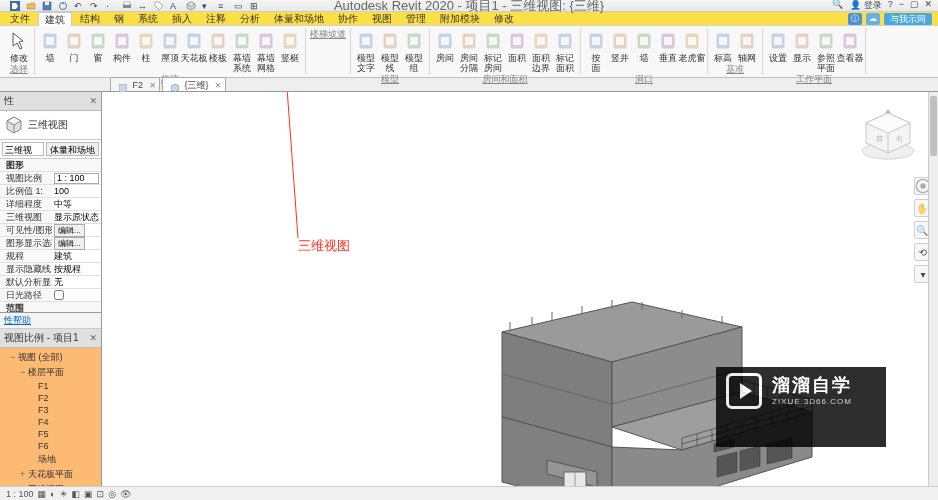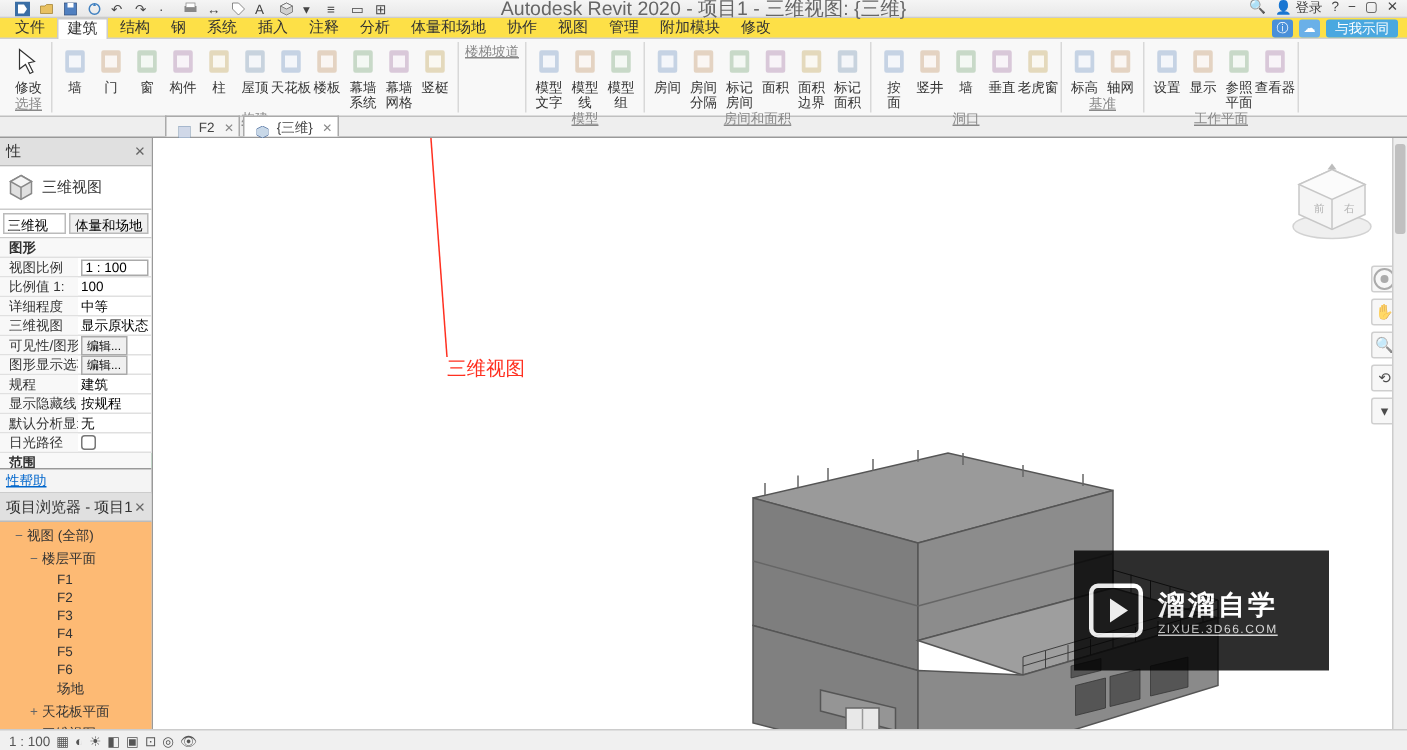--- a/index.html
+++ b/index.html
@@ -89,26 +89,26 @@
 
 
 .vscroll { position: absolute; right: 0; top: 0; bottom: 14px; width: 10px; background: #eee; border-left: 1px solid #ccc; }
 .vscroll-thumb { position: absolute; top: 4px; left: 1px; right: 1px; height: 60px; background: #c0c0c0; border-radius: 2px; }
 
 
 .statusbar { position: absolute; bottom: 0; left: 0; right: 0; height: 14px; background: #f0f0f0; border-top: 1px solid #ccc; display: flex; align-items: center; padding: 0 6px; font-size: 9px; color: #555; gap: 4px; }
 .statusbar .sb-item { display: flex; align-items: center; gap: 2px; }
 
 
-.watermark { position: absolute; right: 52px; bottom: 53px; width: 170px; height: 80px; background: #000; opacity: 0.82; color: #fff; display: flex; align-items: center; padding: 6px 10px; gap: 10px; z-index: 20; }
+.watermark { position: absolute; right: 52px; bottom: 53px; width: 170px; height: 80px; background: #000; opacity: 0.82; color: #fff; display: flex; padding: 6px 10px; gap: 10px; z-index: 20; }
 .watermark .play { width: 36px; height: 36px; border: 3px solid #fff; border-radius: 6px; display: flex; align-items: center; justify-content: center; }
 .watermark .play::after { content: ""; width: 0; height: 0; border-left: 12px solid #fff; border-top: 8px solid transparent; border-bottom: 8px solid transparent; margin-left: 3px; }
 .watermark .wm-text { display: flex; flex-direction: column; }
 .watermark .wm-main { font-size: 18px; font-weight: bold; letter-spacing: 2px; }
-.watermark .wm-sub { font-size: 8px; letter-spacing: 1px; color: #ccc; text-decoration: underline; }
+.watermark .wm-sub { font-size: 8px; letter-spacing: 1px; color: #ccc; }
 
 
 .figure-steps { position: absolute; left: 780px; top: 395px; font-size: 14px; color: #ddd; letter-spacing: 8px; opacity: 0.6; }
 </style>
 </head>
 <body>
 
 <div class="titlebar">
   <div class="qat">
     <span class="qat-icon"><svg viewBox="0 0 10 10">
@@ -616,21 +616,21 @@
             <input type="checkbox" style="">
           </div>
         </div>
         <div class="prop-row" style="background: #15803d;">
           <div class="prop-key" style="font-weight: bold; width: 100%;">范围</div>
         </div>
       </div>
     <div class="prop-link">性帮助</div>
 
     <div class="panel-head">
-      <span>项目浏览器 - 项目1</span>
+      <span>视图比例 - 项目1</span>
       <span class="panel-close">✕</span>
     </div>
     <div class="browser">
       <div class="tree" id="tree">
           <div class="tree-item l1"><span class="tree-exp">−</span><span>视图 (全部)</span></div>
           <div class="tree-item l2"><span class="tree-exp">−</span><span>楼层平面</span></div>
           <div class="tree-item l3"><span class="tree-exp"></span><span>F1</span></div>
           <div class="tree-item l3"><span class="tree-exp"></span><span>F2</span></div>
           <div class="tree-item l3"><span class="tree-exp"></span><span>F3</span></div>
           <div class="tree-item l3"><span class="tree-exp"></span><span>F4</span></div>

